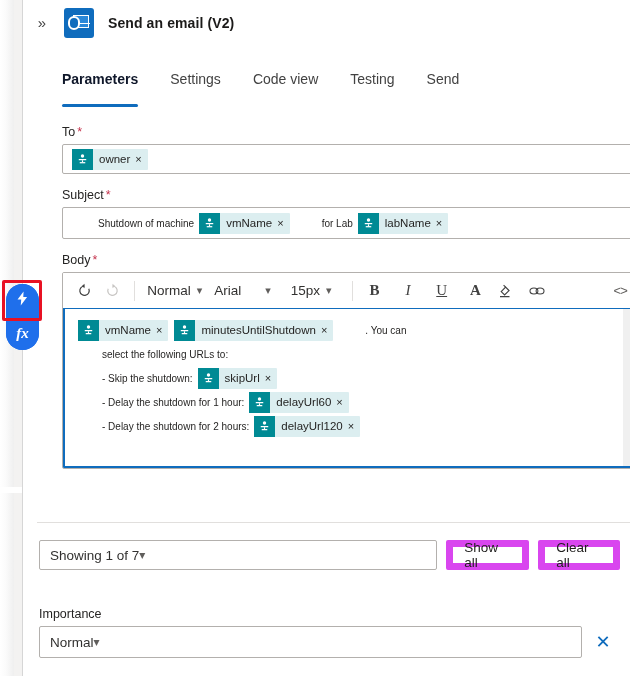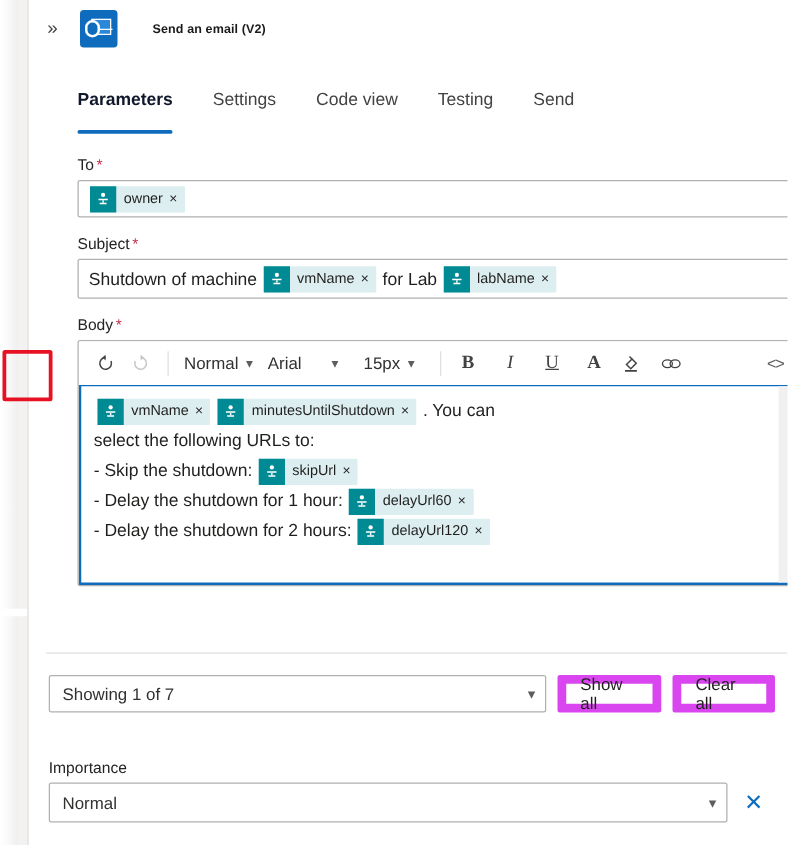--- a/index.html
+++ b/index.html
@@ -82,22 +82,22 @@
     background: transparent;
   }
   .app-icon .oletter {
     position: absolute; left: 4px; top: 8px;
     width: 12px; height: 14px;
     background: #0f6cbd;
     border: 2.2px solid #ffffff;
     border-radius: 50% / 42%;
   }
   .app-title {
-    margin-left: 28px;
-    font-size: 10px;
+    margin-left: 14px;
+    font-size: 14px;
     font-weight: bold;
     color: #1b1a19;
     letter-spacing: .1px;
   }
 
   
   .tabs {
     position: absolute; left: 39px; top: 68px;
     display: flex; gap: 0px;
     height: 32px;
@@ -174,25 +174,26 @@
     line-height: 21px;
   }
   .token .tok-x {
     font-size: 11px;
     color: #201f1e;
     padding-right: 6px;
     line-height: 21px;
     cursor: pointer;
   }
   .plaintext {
-    font-size: 14px;
+    font-size: 10px;
     color: #201f1e;
     line-height: 21px;
     padding: 0 2px;
     white-space: nowrap;
+    margin-left: 27px;
   }
 
   
   .rte {
     width: 581px;
     border: 1px solid #b3b0ad;
     border-radius: 2px;
     background: #ffffff;
     overflow: hidden;
   }
@@ -293,21 +294,20 @@
   .select-box {
     height: 30px;
     border: 1px solid #b3b0ad;
     border-radius: 2px;
     background: #ffffff;
     display: flex; align-items: center;
     padding: 0 8px 0 10px;
     font-size: 13.5px;
     color: #323130;
     cursor: pointer;
-    justify-content: space-between;
   }
   .select-box .caret { color: #605e5c; font-size: 12px; }
   .adv-select { width: 430px; }
   .btn {
     height: 30px;
     min-width: 66px;
     padding: 0 11px;
     border: 7px solid #d946ef;
     border-radius: 2px;
     background: #ffffff;
@@ -373,20 +373,32 @@
 <body>
 
 <div id="root">
 
   <div class="left-strip">
     <div class="left-strip-inner"></div>
   </div>
   <div class="strip-gap"></div>
   <div class="panel-edge"></div>
 
+  <div class="float-pill">
+    <div class="float-btn top">
+      <span>
+        <svg width="17" height="17" viewBox="0 0 24 24" aria-hidden="true">
+          <path d="M13.5 2 5 13.5h5.2L9.5 22 18.5 10h-5.4z" fill="#ffffff"></path>
+        </svg>
+      </span>
+    </div>
+    <div class="float-btn bot">
+      <span class="fx-text">fx</span>
+    </div>
+  </div>
   <div class="sel-ring"></div>
 
   <div class="panel">
 
     <div class="header">
       <div class="chev-expand">»</div>
       <div class="app-icon">
         <div class="env"></div>
         <div class="oletter"></div>
       </div>

